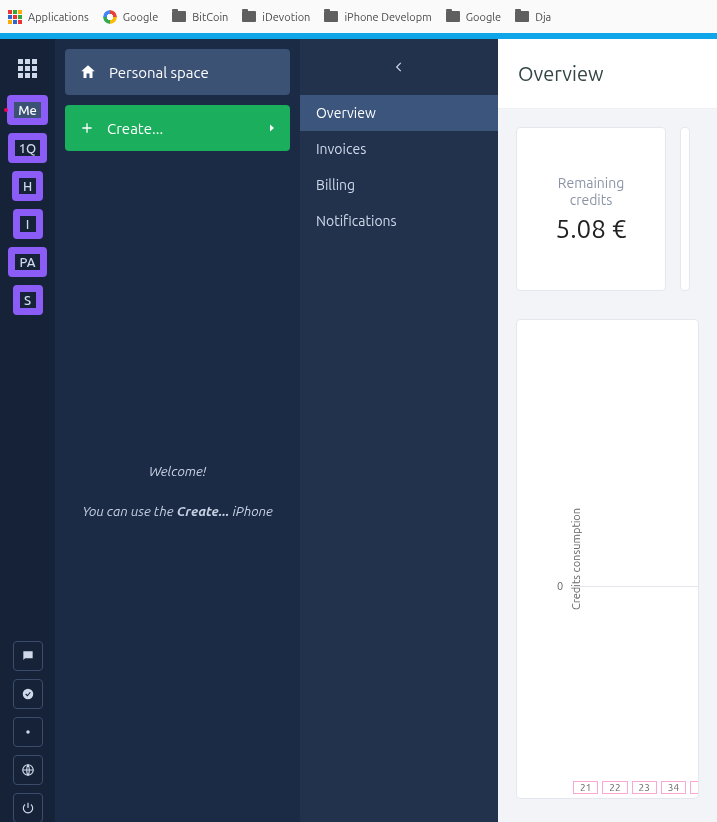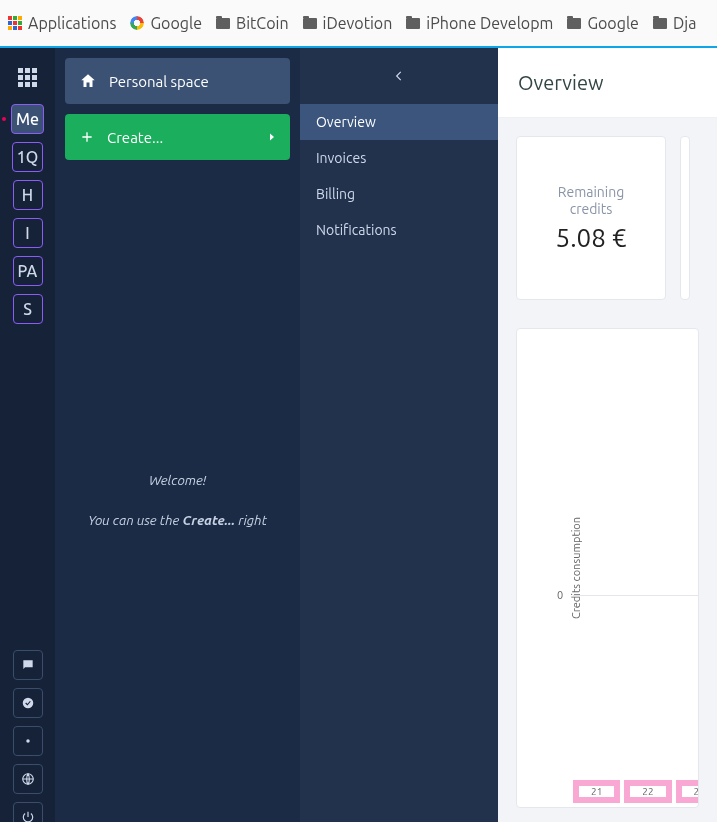--- a/index.html
+++ b/index.html
@@ -1,27 +1,27 @@
 <!DOCTYPE html>
 <html><head>
 <meta charset="utf-8">
 <style>
   * { box-sizing: border-box; margin: 0; padding: 0; font-family: "Ubuntu", "Segoe UI", Arial, sans-serif; }
   html, body { width: 717px; height: 822px; overflow: hidden; background: #fff; }
 
   
   .bookmark-bar {
-    height: 48px;
+    height: 39px;
     display: flex;
     align-items: center;
     gap: 14px;
     padding: 0 8px;
     background: #fafafa;
-    border-bottom: 2px solid #0ea5e9;
-    font-size: 16px;
+    border-bottom: 6px solid #0ea5e9;
+    font-size: 11px;
     color: #4b4b4b;
     white-space: nowrap;
   }
   .bookmark-bar .apps-icon {
     display: inline-flex; align-items: center; gap: 6px;
     font-weight: 400;
   }
   .apps-grid {
     display: grid; grid-template-columns: repeat(3, 4px); grid-template-rows: repeat(3, 4px);
     gap: 1px;
@@ -62,23 +62,23 @@
   .rail .grid-btn {
     width: 38px; height: 38px; display:flex; align-items:center; justify-content:center;
     color: #cfd9ea; cursor: pointer;
   }
   .rail .grid9 {
     display:grid; grid-template-columns:repeat(3,5px); grid-template-rows:repeat(3,5px); gap:2px;
   }
   .rail .grid9 span{background:#cfd9ea;}
   .rail .pill {
     min-width: 30px; height: 30px; padding: 0 4px;
-    border: 1px solid #8b5cf6; border-radius: 4px;
+    border: 7px solid #8b5cf6; border-radius: 4px;
     display:flex; align-items:center; justify-content:center;
-    color:#cfd9ea; font-size:16px; font-weight:500; cursor:pointer;
+    color:#cfd9ea; font-size:13px; font-weight:500; cursor:pointer;
     position: relative;
   }
   .rail .pill.active { background:#3b5275; color:#fff; }
   .rail .pill.active::before {
     content:""; position:absolute; left:-10px; top:50%; width:4px; height:4px; background:#e05; border-radius:50%; transform:translateY(-50%);
   }
   .rail .bottom-icons {
     position:absolute; bottom:8px; left:0; right:0;
     display:flex; flex-direction:column; align-items:center; gap:8px;
   }
@@ -170,21 +170,21 @@
     position:absolute; left:40px; top:260px; font-size:11px; color:#666;
   }
   .axis-line {
     position:absolute; left:56px; right:0; top:266px; height:1px; background:#e3e6ec;
   }
   .xticks {
     position:absolute; left:56px; bottom:4px; display:flex; gap:4px;
     font-size:10px; color:#666;
   }
   .xticks span {
-    border:6px solid #f9a8d4; padding:0 12px;
+    border:1px solid #f9a8d4; padding:0 6px;
   }
 </style>
 </head>
 <body>
 
 <div class="bookmark-bar">
   <div class="apps-icon">
     <div class="apps-grid">
       <span></span>
         <span></span>
@@ -281,21 +281,21 @@
           <path d="M11 5h2v6h6v2h-6v6h-2v-6H5v-2h6z"></path>
         </svg>
       <span>Create...</span>
       <svg class="caret" viewBox="0 0 24 24" fill="#fff" width="12" height="12">
           <path d="M8 5l8 7-8 7z"></path>
         </svg>
     </div>
     <div class="welcome">
       <div class="title">Welcome!</div>
       <div>
-        <span>You can use the </span><b>Create...</b><span> right</span><br>
+        <span>You can use the </span><b>Create...</b><span> iPhone</span><br>
       </div>
     </div>
   </div>
 
   <div class="col-b">
     <div class="back">
       <svg viewBox="0 0 24 24" width="14" height="14" fill="none" stroke="#cfd9ea" stroke-width="2">
           <path d="M15 5l-7 7 7 7"></path>
         </svg>
     </div>

